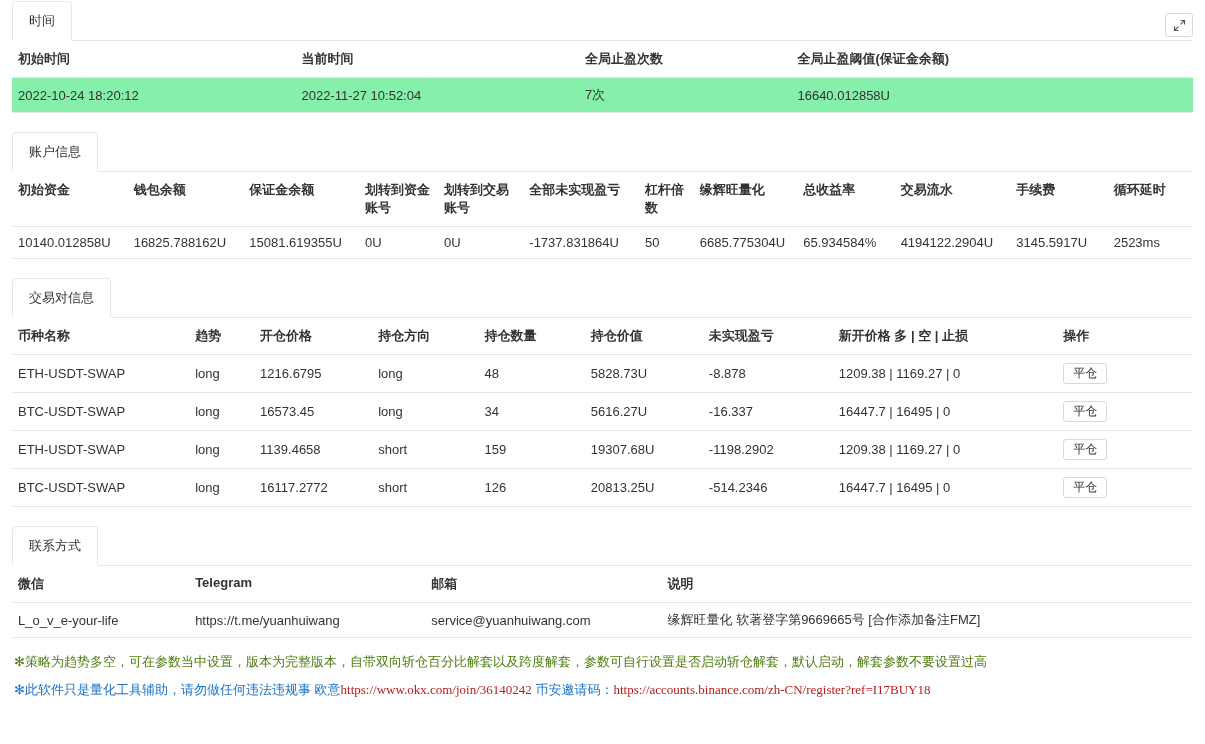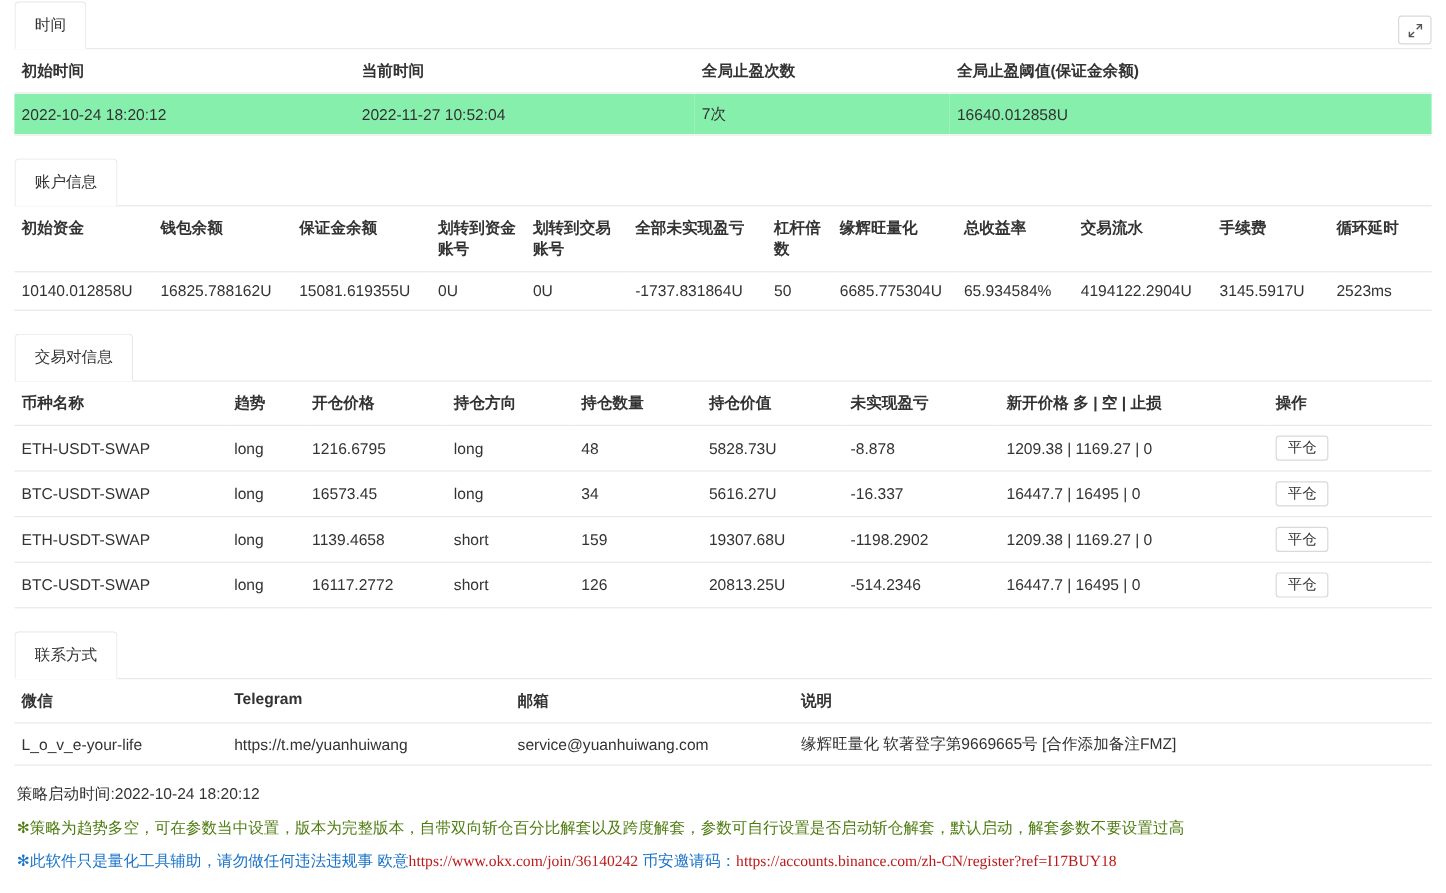--- a/index.html
+++ b/index.html
@@ -319,20 +319,19 @@
           <td>L_o_v_e-your-life</td>
           <td>https://t.me/yuanhuiwang</td>
           <td>service@yuanhuiwang.com</td>
           <td>缘辉旺量化 软著登字第9669665号 [合作添加备注FMZ]</td>
         </tr>
       </tbody>
     </table>
   </div>
 
   <div class="footer">
-    <div class="line">策略启动时间:2022-10-24 18:20:12</div>
     <div class="line note-green">✻策略为趋势多空，可在参数当中设置，版本为完整版本，自带双向斩仓百分比解套以及跨度解套，参数可自行设置是否启动斩仓解套，默认启动，解套参数不要设置过高</div>
     <div class="line note-blue">
       <span>✻此软件只是量化工具辅助，请勿做任何违法违规事 欧意</span><span class="link">https://www.okx.com/join/36140242</span><span> 币安邀请码：</span><span class="link">https://accounts.binance.com/zh-CN/register?ref=I17BUY18</span>
     </div>
   </div>
 
 </div>
 
 </body></html>

